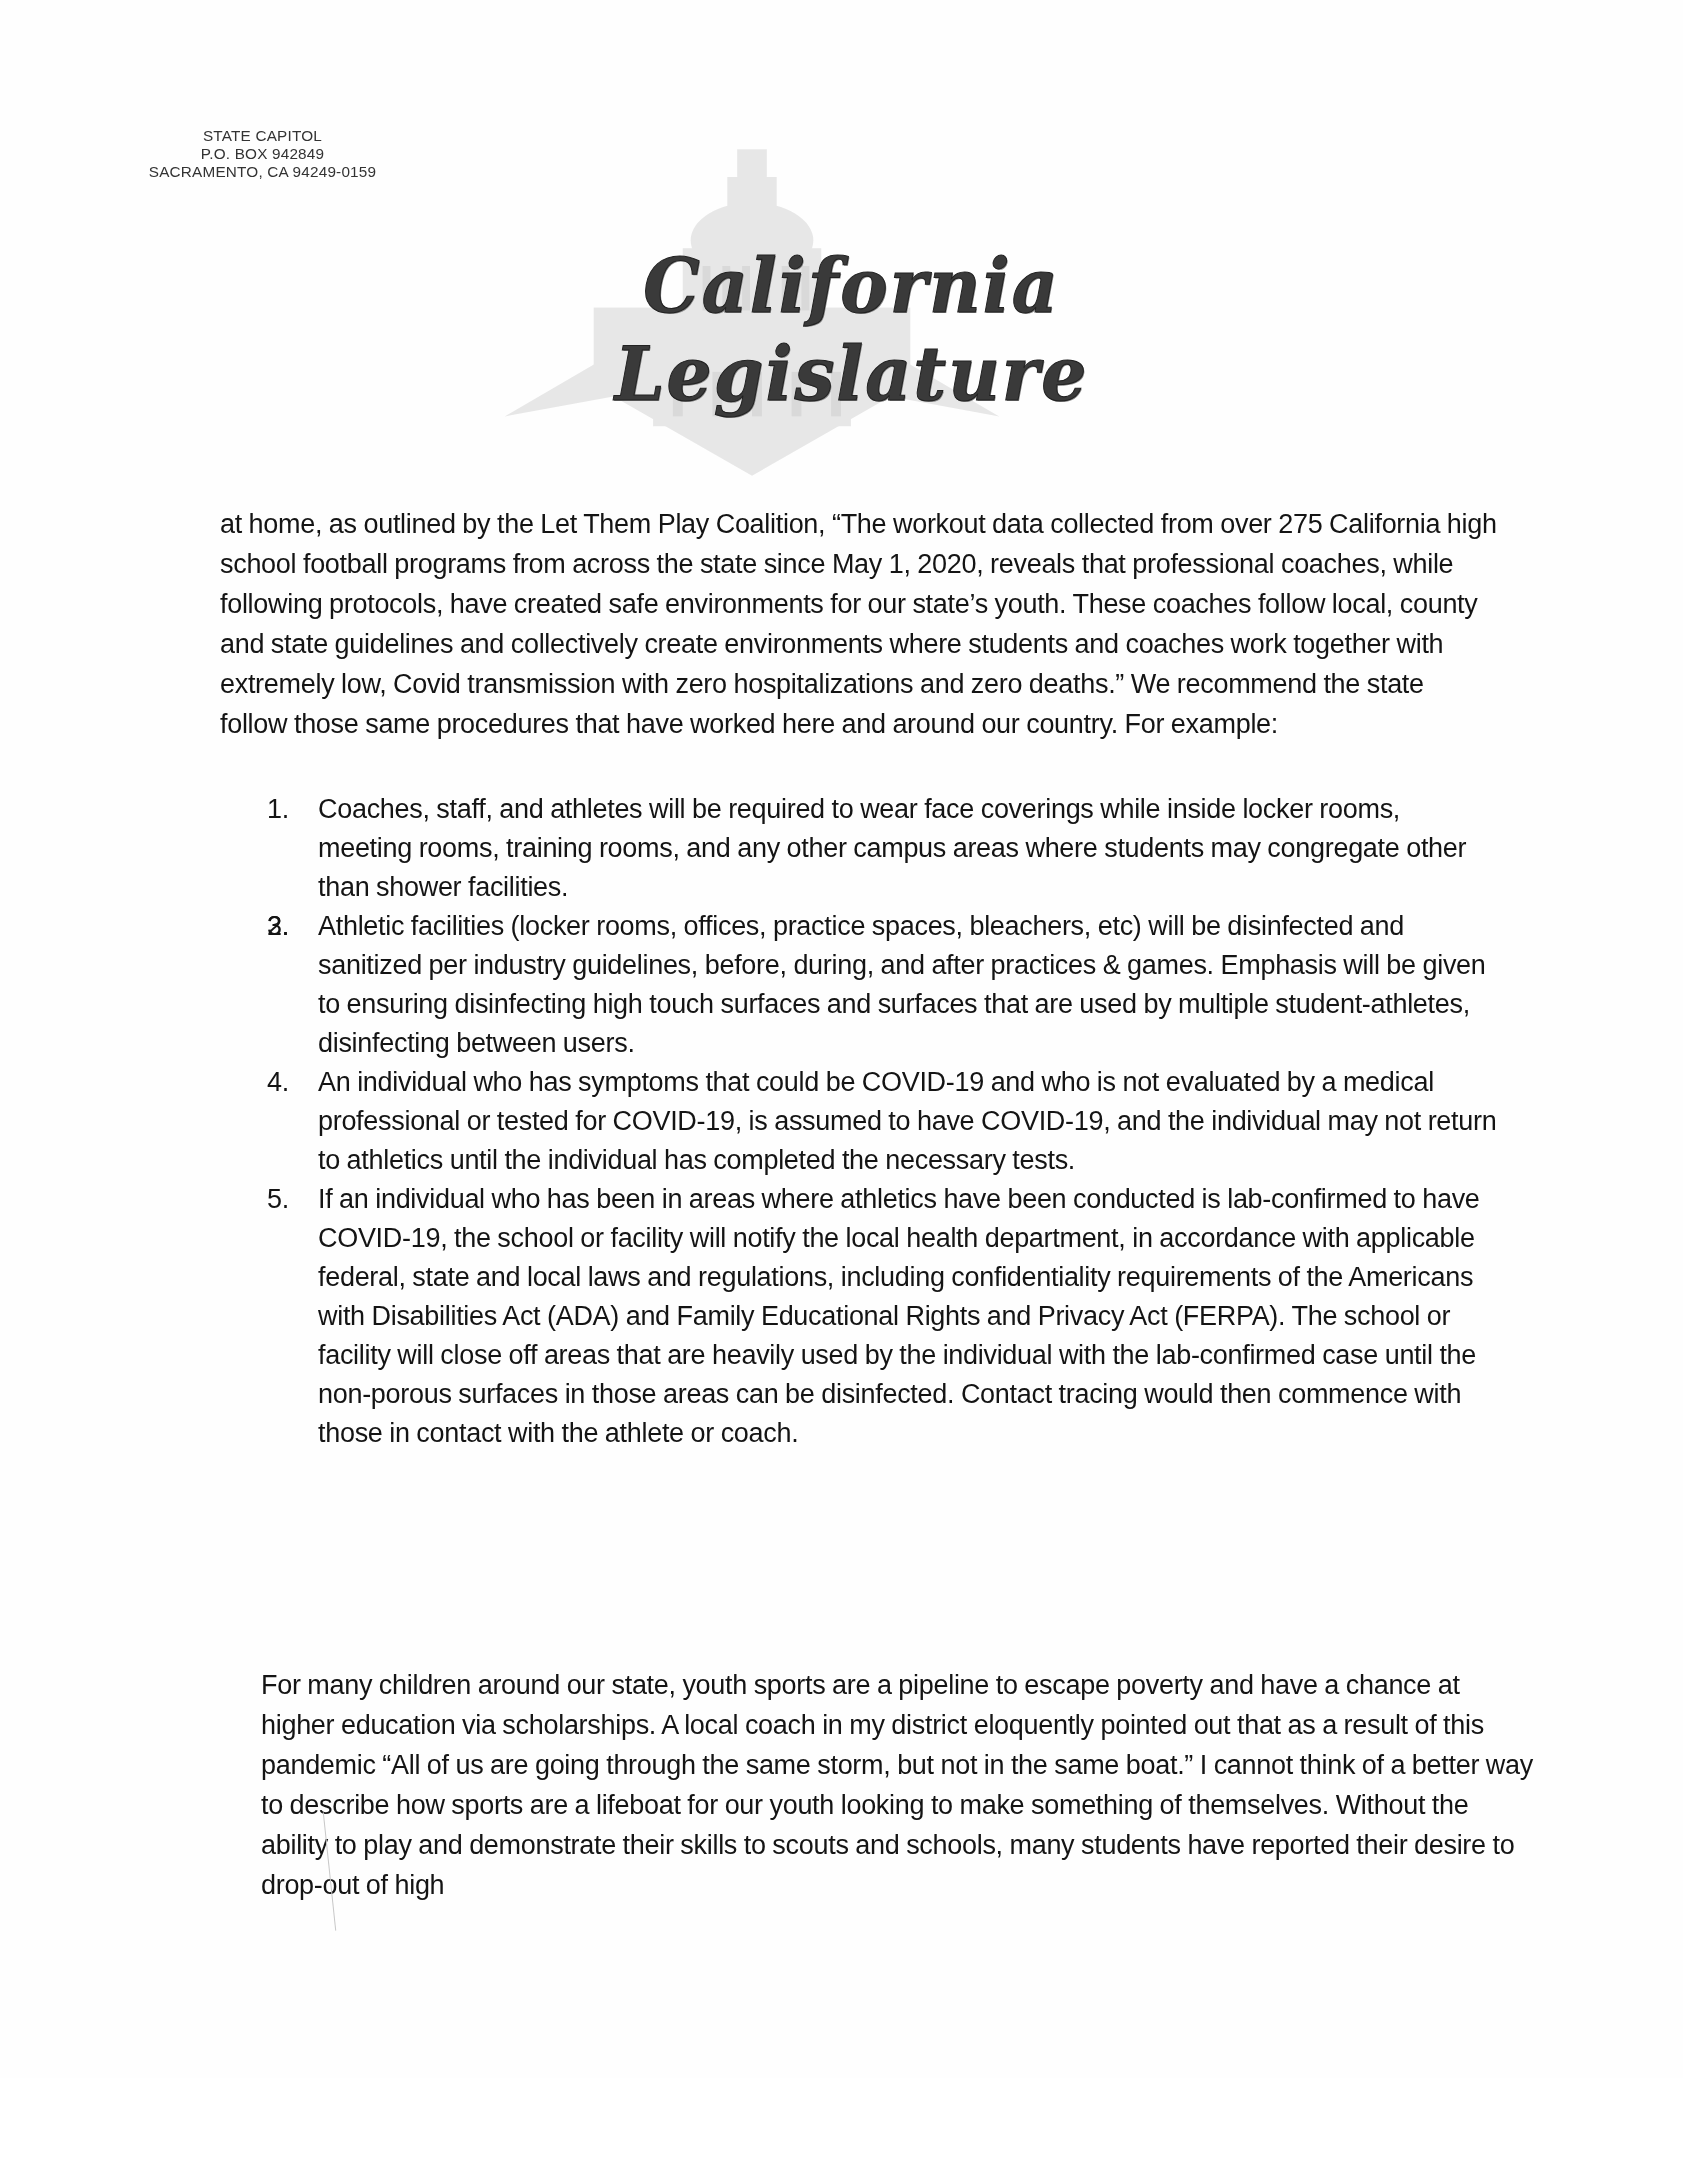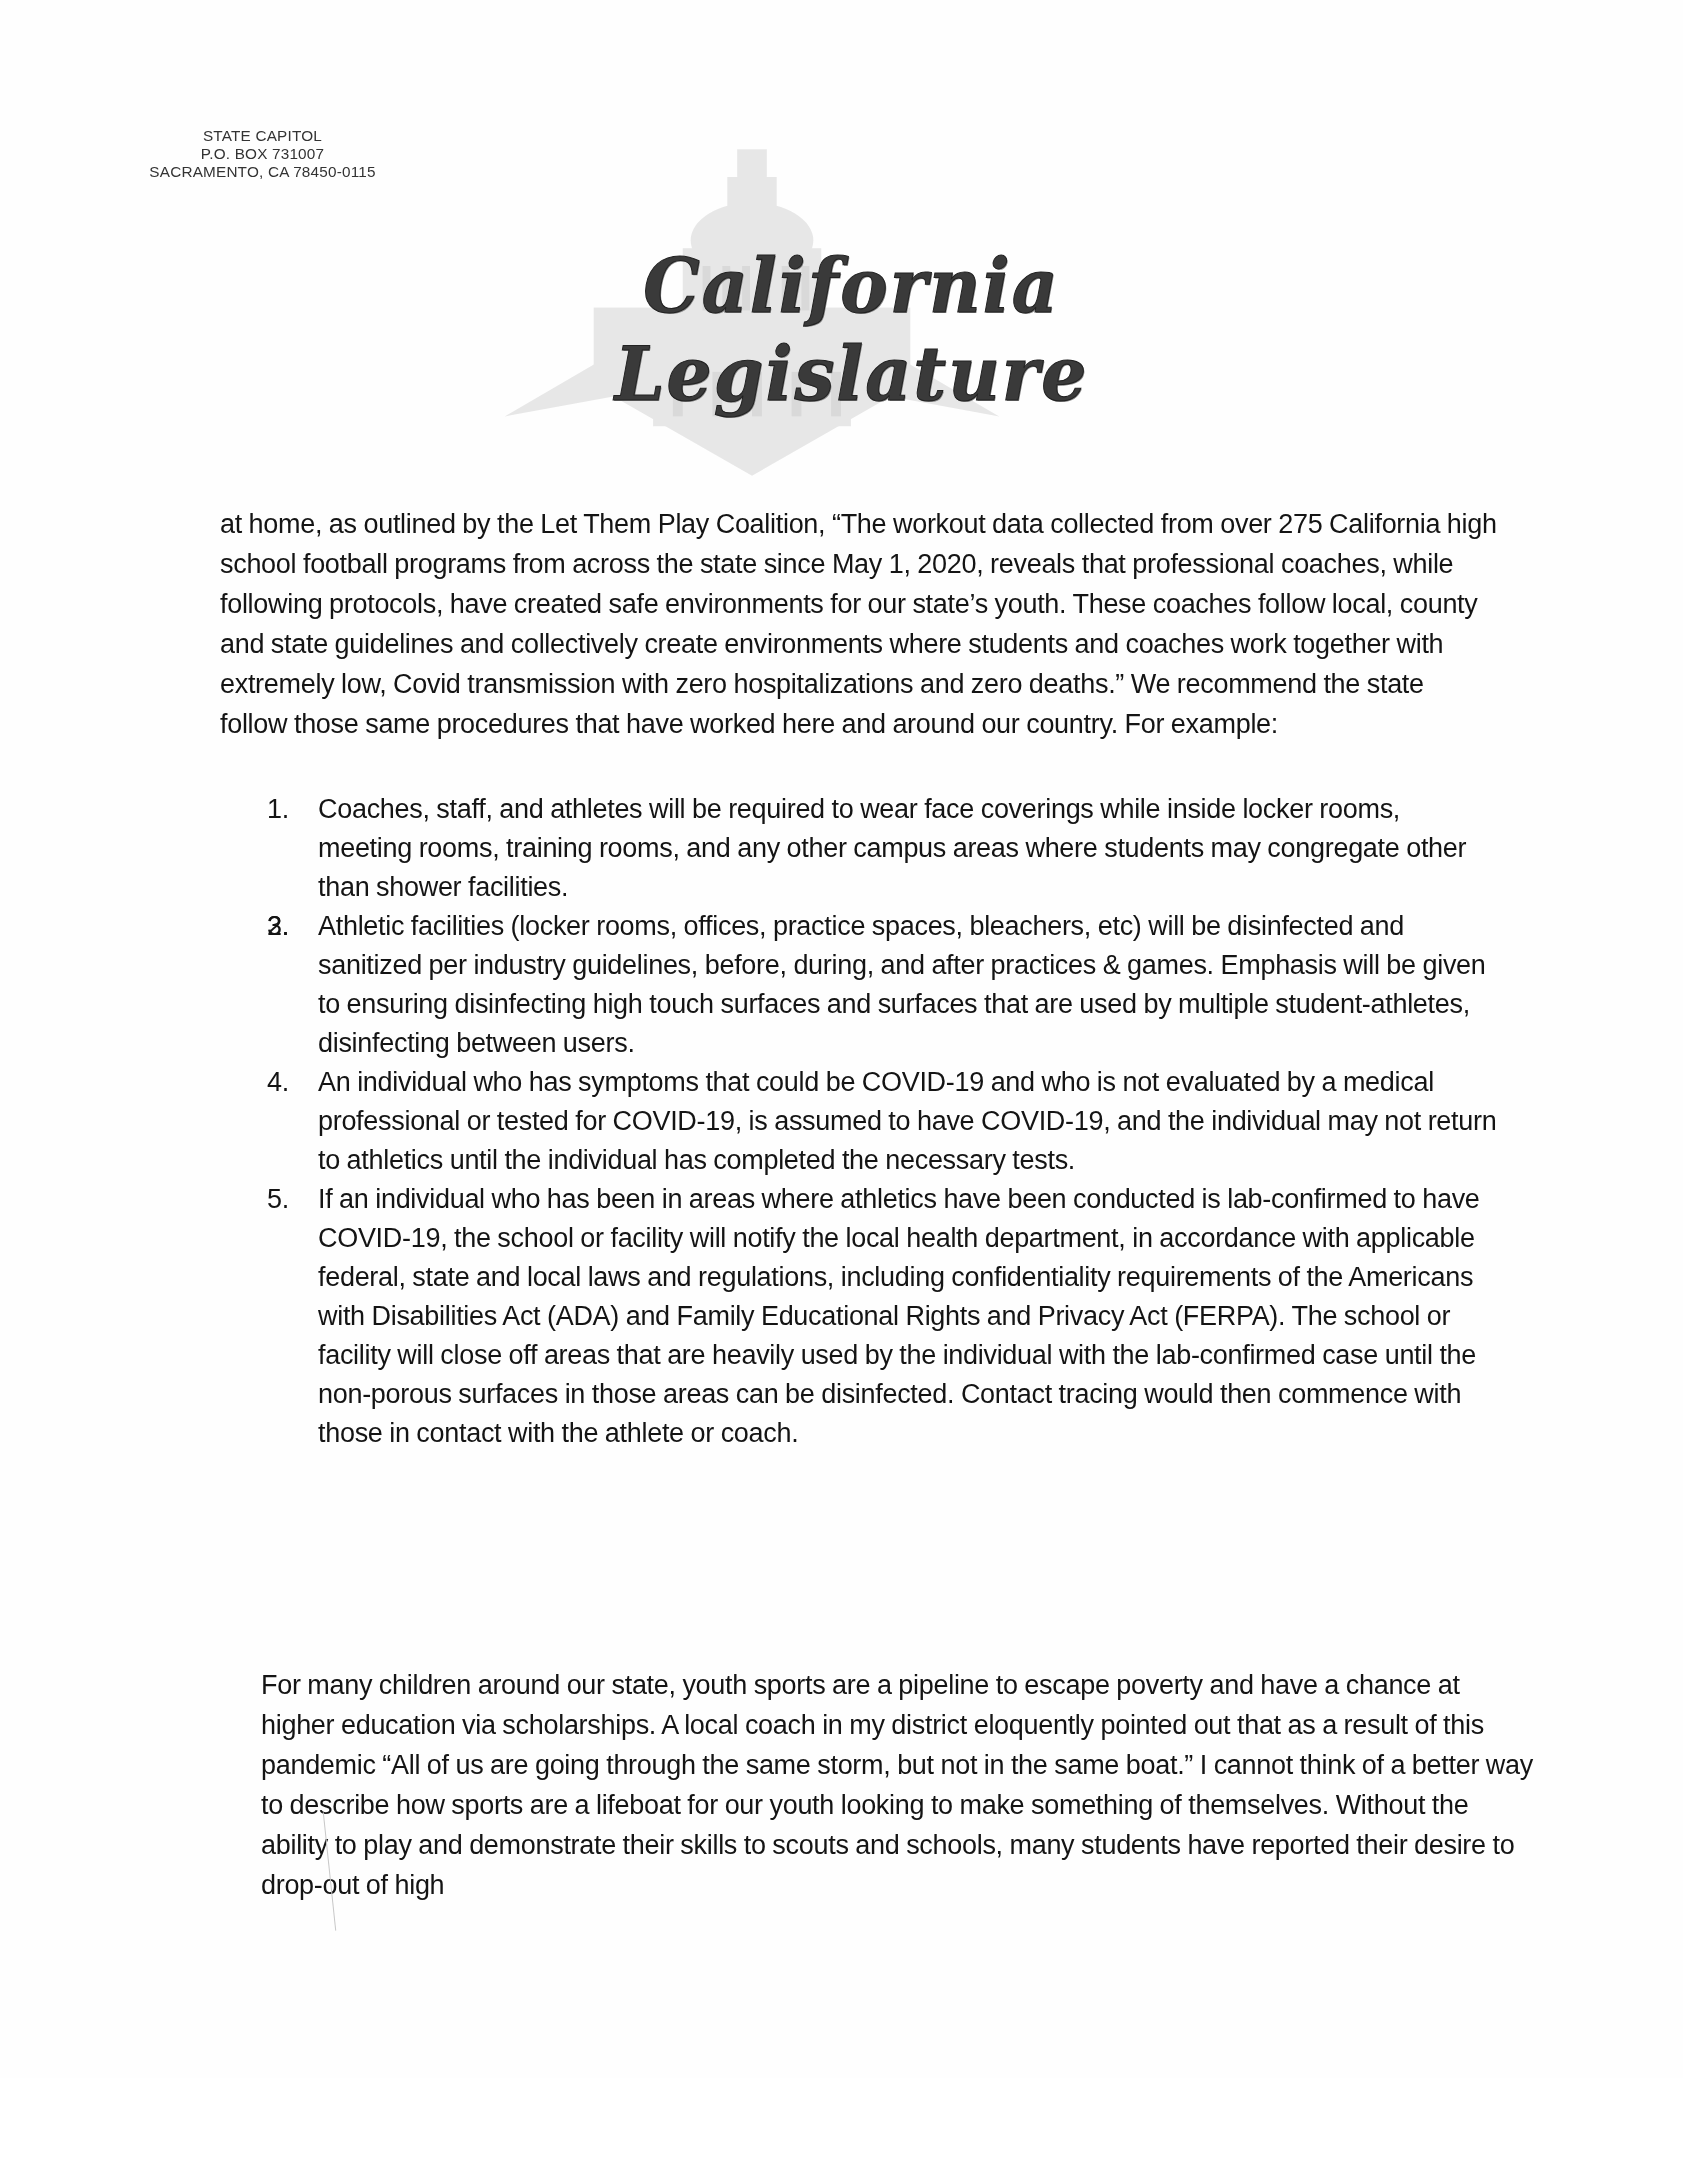--- a/index.html
+++ b/index.html
@@ -107,22 +107,22 @@
       background: #c8c8c8;
     }
   </style>
 </head>
 <body>
 
 <div class="page">
 
   <div class="address">
     <div>STATE CAPITOL</div>
-    <div>P.O. BOX 731007</div>
-    <div>SACRAMENTO, CA 78450-0115</div>
+    <div>P.O. BOX 942849</div>
+    <div>SACRAMENTO, CA 94249-0159</div>
   </div>
 
   <div class="seal">
     <svg viewBox="0 0 560 330" xmlns="http://www.w3.org/2000/svg">
       <g fill="#e4e4e4" opacity="0.85">
         <rect x="265" y="0" width="30" height="30"></rect>
         <rect x="255" y="28" width="50" height="40"></rect>
         <ellipse cx="280" cy="92" rx="62" ry="38"></ellipse>
         <rect x="210" y="100" width="140" height="70"></rect>
         <rect x="120" y="160" width="320" height="60"></rect>

